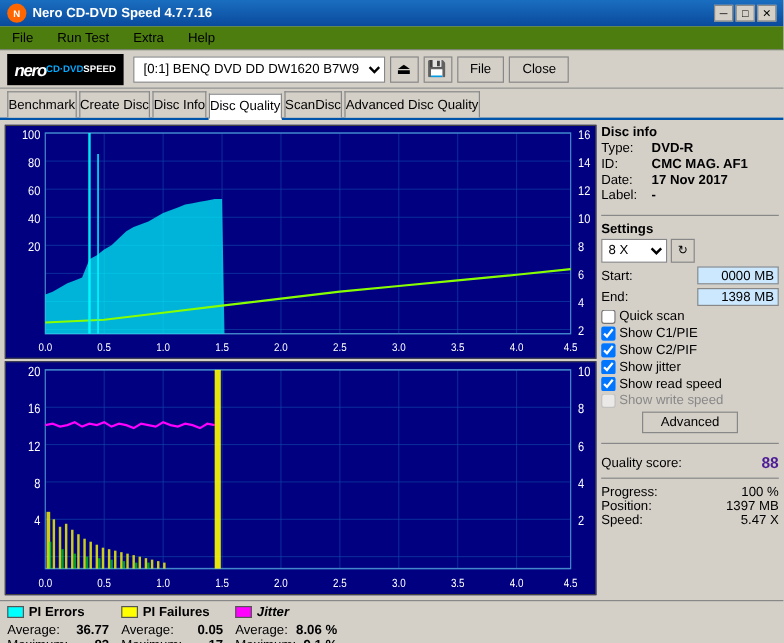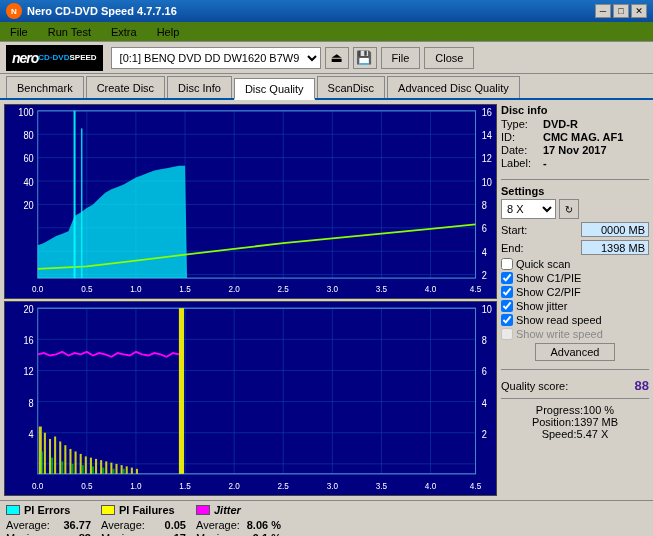--- a/index.html
+++ b/index.html
@@ -20,21 +20,21 @@
     
     .toolbar { background: #d4d0c8; padding: 3px 6px; display: flex; align-items: center; gap: 4px; height: 32px; border-bottom: 1px solid #888; }
     .nero-logo { background: #000; color: white; padding: 1px 6px; font-size: 13px; font-weight: bold; font-style: italic; margin-right: 4px; height: 26px; display: flex; align-items: center; }
     .nero-sub { color: #00aaff; font-size: 8px; display: block; font-style: normal; }
     .drive-select { background: white; border: 1px solid #888; padding: 2px 4px; font-size: 11px; width: 210px; height: 22px; }
     .toolbar-icon-btn { width: 24px; height: 22px; background: #d4d0c8; border: 1px solid #888; display: flex; align-items: center; justify-content: center; cursor: pointer; font-size: 13px; }
     .start-btn { background: #d4d0c8; border: 1px solid #888; padding: 2px 10px; cursor: pointer; font-size: 11px; height: 22px; }
     
     
     .tabs { background: #d4d0c8; display: flex; padding: 3px 6px 0; gap: 2px; border-bottom: 2px solid #0055aa; height: 26px; align-items: flex-end; }
-    .tab { background: #d4d0c8; border: 1px solid #888; border-bottom: none; padding: 2px 10px; cursor: pointer; font-size: 11px; height: 22px; display: flex; align-items: center; }
+    .tab { background: #d4d0c8; border: 1px solid #888; border-bottom: none; padding: 2px 0; cursor: pointer; font-size: 11px; height: 22px; display: flex; align-items: center; }
     .tab.active { background: white; border-bottom: 2px solid white; margin-bottom: -2px; z-index: 1; }
     
     
     .main { display: flex; height: 400px; background: #d4d0c8; padding: 4px; gap: 4px; }
     
     
     .charts { flex: 1; display: flex; flex-direction: column; gap: 2px; }
     
     
     .chart-container { background: #000080; border: 1px solid #444; position: relative; flex: 1; }
@@ -73,21 +73,21 @@
     .stat-value { font-weight: bold; }
     
     .info-row { display: flex; gap: 4px; margin-bottom: 1px; }
     .info-key { width: 38px; color: #000; }
     .info-val { color: #000; font-weight: bold; }
     
     .disc-info-box { margin-bottom: 4px; }
     
     .separator { border-top: 1px solid #888; margin: 3px 0; }
     
-    .progress-row { display: flex; justify-content: center; font-size: 11px; }
+    .progress-row { display: flex; justify-content: space-between; font-size: 11px; }
   </style>
 </head>
 <body>
 
 <div class="titlebar">
   <div class="titlebar-left">
     <div class="titlebar-icon">N</div>
     <span>Nero CD-DVD Speed 4.7.7.16</span>
   </div>
   <div class="titlebar-controls">

